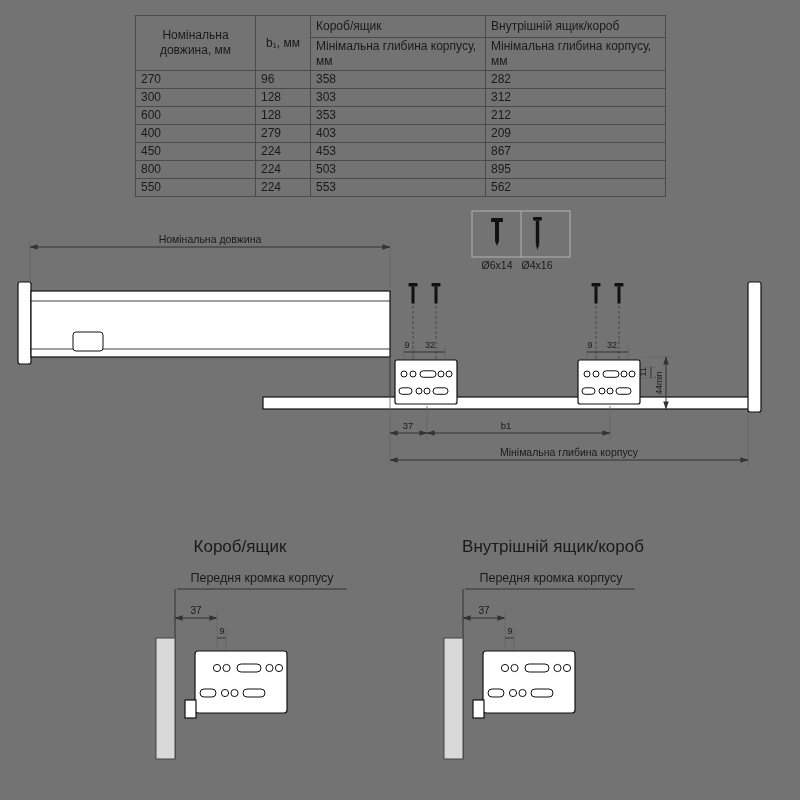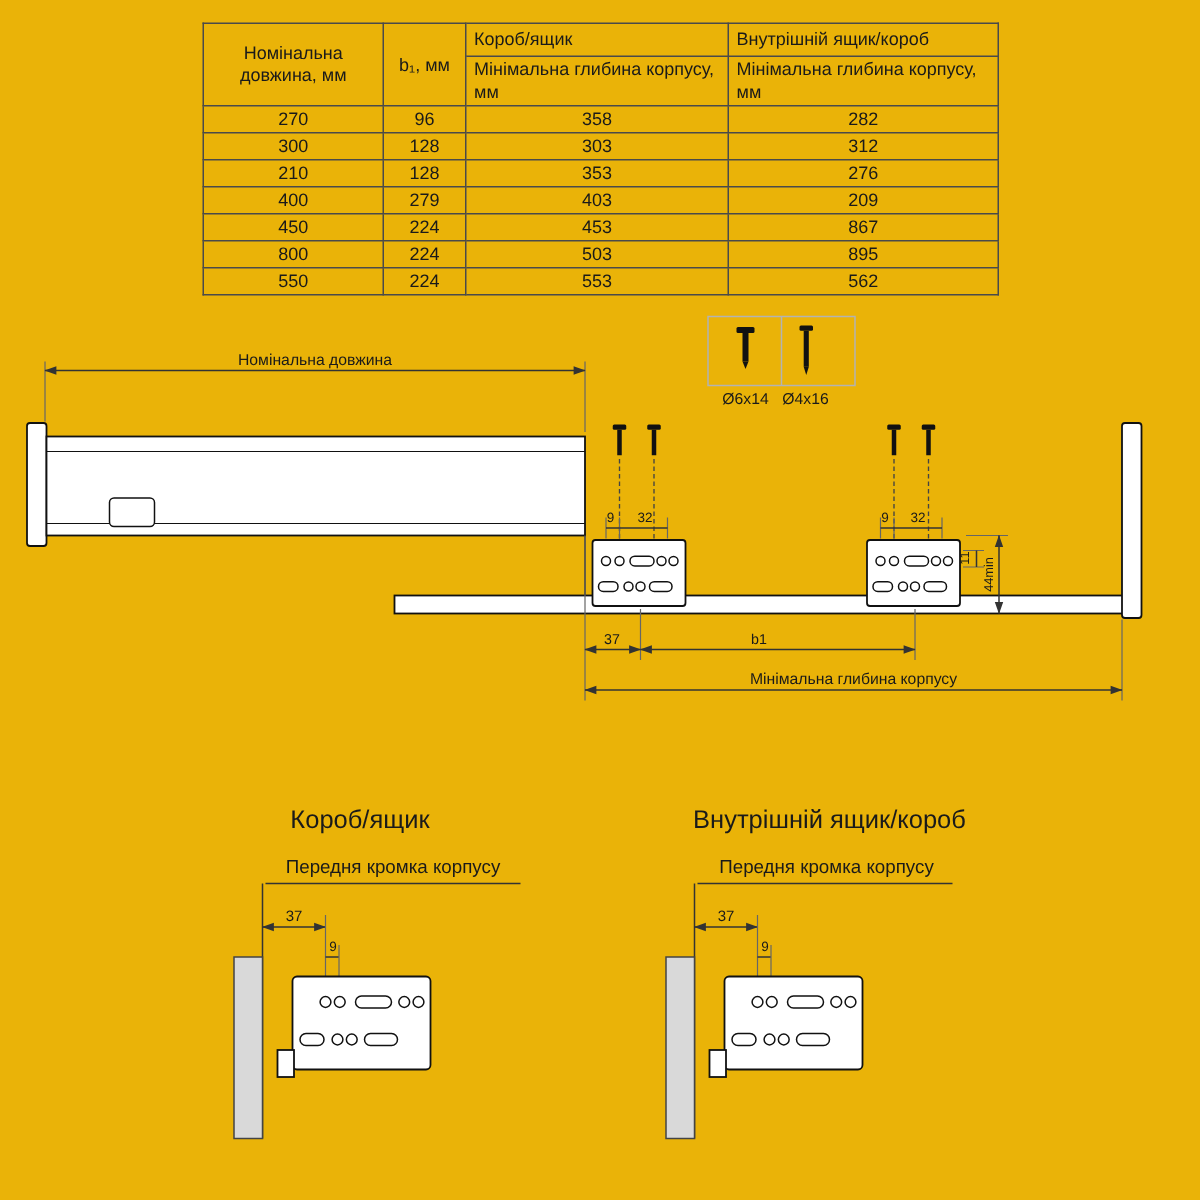--- a/index.html
+++ b/index.html
@@ -1,35 +1,35 @@
 <!DOCTYPE html>
 <html><head>
 <meta charset="utf-8">
 <style>
   html,body { margin:0; padding:0; background:#ffffff; }
   .page {
-    position:relative; width:800px; height:800px; background:#eab308;
+    position:relative; width:800px; height:800px; background:#737373;
     font-family:"Liberation Sans", sans-serif; color:#1a1a1a; overflow:hidden;
   }
   
   .spec-table {
     position:absolute; left:135px; top:15px; width:530px;
     border-collapse:collapse; table-layout:fixed;
     font-size:12px; color:#1a1a1a;
   }
   .spec-table th, .spec-table td {
     border:1px solid #4a4a4a; padding:1px 5px; font-weight:normal;
     line-height:1.25; vertical-align:middle;
   }
   .spec-table tr.hrow1 { height:22px; }
   .spec-table tr.hrow2 { height:20px; }
   .spec-table tbody tr { height:16px; }
   .th-center { text-align:center; }
   .th-left   { text-align:left; }
-  .spec-table td { text-align:center; }
+  .spec-table td { }
   
   svg { position:absolute; left:0; }
   #main-drawing { top:205px; }
   #bottom-drawings { top:530px; }
   text { font-family:"Liberation Sans", sans-serif; fill:#1a1a1a; }
   .objline { stroke:#111; stroke-width:1.2; fill:#fff; }
   .thin    { stroke:#111; stroke-width:0.8; fill:none; }
   .hole    { stroke:#111; stroke-width:1; fill:#fff; }
   .dim     { stroke:#333; stroke-width:1; fill:none; }
   .ext     { stroke:#666; stroke-width:0.8; fill:none; }
@@ -68,24 +68,24 @@
           <td>358</td>
           <td>282</td>
       </tr>
       <tr>
         <td>300</td>
           <td>128</td>
           <td>303</td>
           <td>312</td>
       </tr>
       <tr>
-        <td>210</td>
+        <td>600</td>
           <td>128</td>
           <td>353</td>
-          <td>276</td>
+          <td>212</td>
       </tr>
       <tr>
         <td>400</td>
           <td>279</td>
           <td>403</td>
           <td>209</td>
       </tr>
       <tr>
         <td>450</td>
           <td>224</td>

